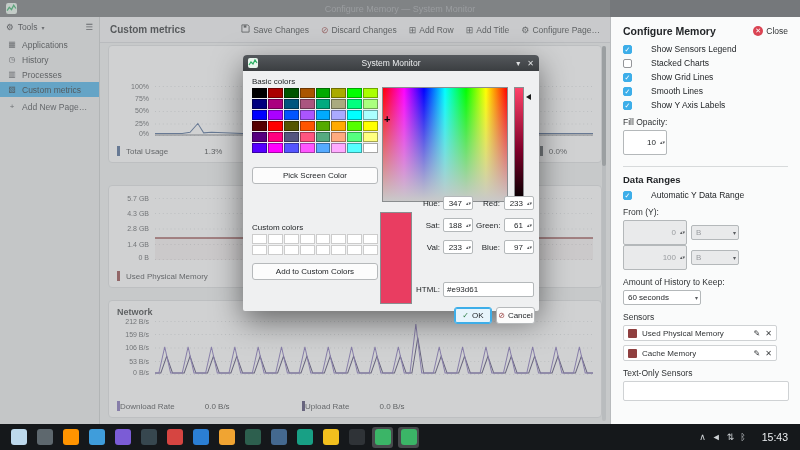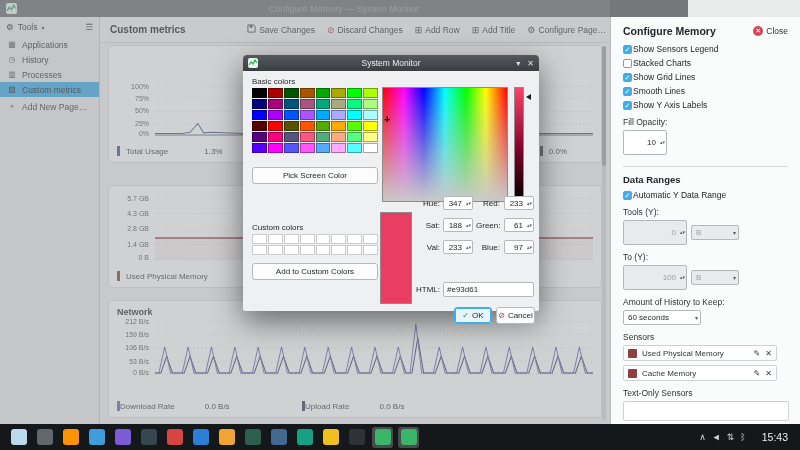--- a/index.html
+++ b/index.html
@@ -1,37 +1,37 @@
 <!DOCTYPE html>
 <html><head>
 <meta charset="utf-8">
 <style>
   *{margin:0;padding:0;box-sizing:border-box}
   html,body{background:#222}
   .screen{position:relative;width:800px;height:450px;overflow:hidden;
     font-family:"Liberation Sans",sans-serif;color:#232629;background:#fcfcfc;font-size:9px}
 
   
-  .titlebar{position:absolute;left:0;top:0;width:688px;height:17px;background:#6e7174;
+  .titlebar{position:absolute;left:0;top:0;width:800px;height:17px;background:#6e7174;
     display:flex;align-items:center;justify-content:center;color:#9da0a3;font-size:9px}
   .titlebar .win-icon{position:absolute;left:6px;top:3px;width:11px;height:11px}
 
   
   .sidebar{position:absolute;left:0;top:17px;width:100px;height:407px;background:#e9ebec;border-right:1px solid #c9cccd}
   .tools-row{display:flex;align-items:center;gap:4px;padding:5px 6px;font-size:8.5px;color:#2f3234}
   .tools-row .grow{flex:1}
   .side-item{display:flex;align-items:center;gap:5px;height:15px;padding:0 7px;font-size:8.5px;color:#2f3234;cursor:default}
   .side-item .ic{width:10px;text-align:center;font-size:8px;color:#4a4d50}
   .side-item.selected{background:#3daee9;color:#1b2327}
   .side-item.addnew{margin-top:2px;color:#3a3d40}
 
   
   .main-header{position:absolute;left:100px;top:17px;width:510px;height:26px;display:flex;align-items:center;background:#f2f3f4;border-bottom:1px solid #d5d8da}
   .page-title{font-weight:bold;font-size:10px;padding-left:10px;color:#232629}
-  .tb-buttons{margin-left:auto;display:flex;gap:12px;padding-right:4px}
+  .tb-buttons{margin-left:auto;display:flex;gap:12px;padding-right:10px}
   .tb-btn{display:flex;align-items:center;gap:3px;font-size:8.5px;color:#2f3234;cursor:default}
   .tb-btn .gly{font-size:9px;color:#3c3f41}
   .tb-btn .gly.red{color:#9a4040}
   .main-bg{position:absolute;left:100px;top:43px;width:510px;height:381px;background:#eef0f1}
   .scrollbar{position:absolute;left:602px;top:46px;width:4px;height:375px;background:#d6d9da;border-radius:2px}
   .scrollbar .thumb{width:4px;height:120px;background:#9fa4a7;border-radius:2px}
 
   .card{position:absolute;left:108px;width:494px;background:#ffffff;border:1px solid #dcdfe1;border-radius:4px;
     display:flex;flex-direction:column;padding:6px 8px}
   .card .cart-title{text-align:left;font-weight:bold;font-size:9px;color:#2f3234;margin-bottom:4px}
@@ -53,21 +53,21 @@
   .dim{position:absolute;left:0;top:0;width:610px;height:424px;background:rgba(150,153,155,.45);z-index:20;pointer-events:none}
   .dim-tb{position:absolute;left:610px;top:0;width:190px;height:17px;background:rgba(150,153,155,.18);z-index:20;pointer-events:none}
 
   
   .panel{position:absolute;left:610px;top:17px;width:190px;height:407px;background:#fafbfb;border-left:1px solid #b8bbbd;
     padding:8px 12px;overflow:hidden;font-size:8.5px}
   .panel-head{display:flex;align-items:center;margin-bottom:7px}
   .panel-title{font-weight:bold;font-size:10.5px;color:#232629}
   .close-btn{margin-left:auto;display:flex;align-items:center;gap:3px;color:#2f3234;cursor:default}
   .close-x{width:10px;height:10px;border-radius:50%;background:#da4453;color:#fff;font-size:7px;line-height:10px;text-align:center}
-  .check{display:flex;align-items:center;gap:1px;margin-bottom:4px;cursor:default}
+  .check{display:flex;align-items:center;gap:19px;margin-bottom:4px;cursor:default}
   .box{width:9px;height:9px;border:1px solid #949699;border-radius:2px;background:#fff;color:transparent;
     font-size:7px;line-height:8px;text-align:center;flex:none}
   .box.checked{background:#3daee9;border-color:#3daee9;color:#fff}
   .p-label{margin-top:7px;margin-bottom:3px;color:#2f3234}
   .p-bold{font-weight:bold;font-size:9.5px;color:#232629;margin:7px 0 5px}
   .hr{border-top:1px solid #d7dadb;margin:9px 0 2px}
   .spin{position:relative;display:inline-block;height:25px;background:#fff;border:1px solid #b4b8ba;border-radius:2px}
   .spin input{position:absolute;inset:0;border:0;background:transparent;font:8px "Liberation Sans",sans-serif;
     padding:0 10px 0 3px;text-align:right;color:#232629;width:100%}
   .spin .arr{position:absolute;right:1px;top:0;height:100%;display:flex;flex-direction:column;justify-content:center;line-height:5px;font-size:5px;color:#5a5d60}
@@ -341,33 +341,32 @@
       <span class="arr">▴▾</span>
     </span>
 
     <div class="hr"></div>
     <div class="p-bold">Data Ranges</div>
     <div class="check">
       <span class="box checked">✓</span>
       <span>Automatic Y Data Range</span>
     </div>
 
-    <div class="p-label">Tools (Y):</div>
+    <div class="p-label">From (Y):</div>
     <div class="row-h">
       <span class="spin disabled" style="width:64px">
         <input value="0" style="">
         <span class="arr">▴▾</span>
       </span>
       <span class="combo disabled" style="width:48px">
         <span>B</span>
         <span class="car">▾</span>
       </span>
     </div>
 
-    <div class="p-label">To (Y):</div>
     <div class="row-h">
       <span class="spin disabled" style="width:64px">
         <input value="100" style="">
         <span class="arr">▴▾</span>
       </span>
       <span class="combo disabled" style="width:48px">
         <span>B</span>
         <span class="car">▾</span>
       </span>
     </div>

